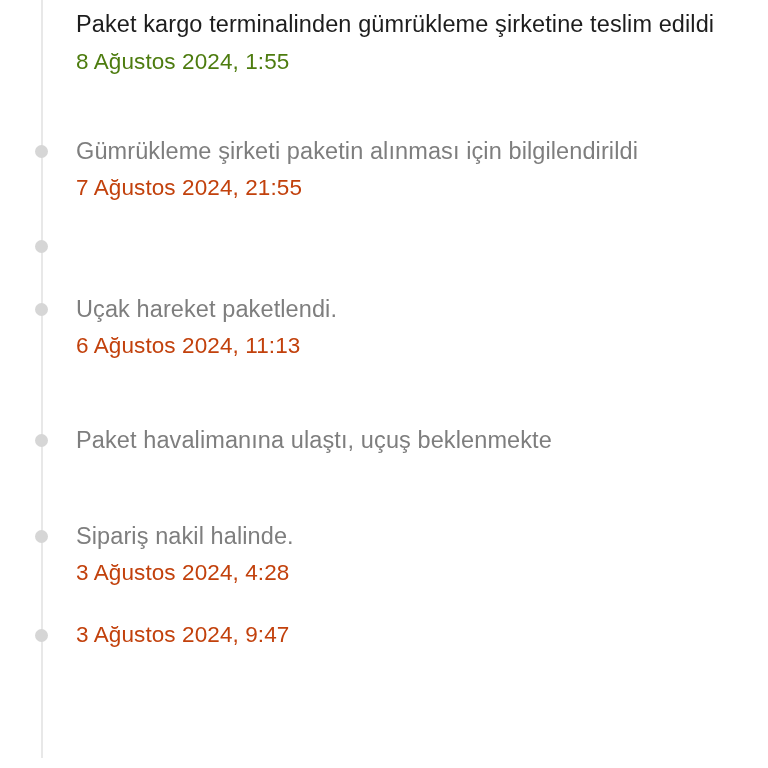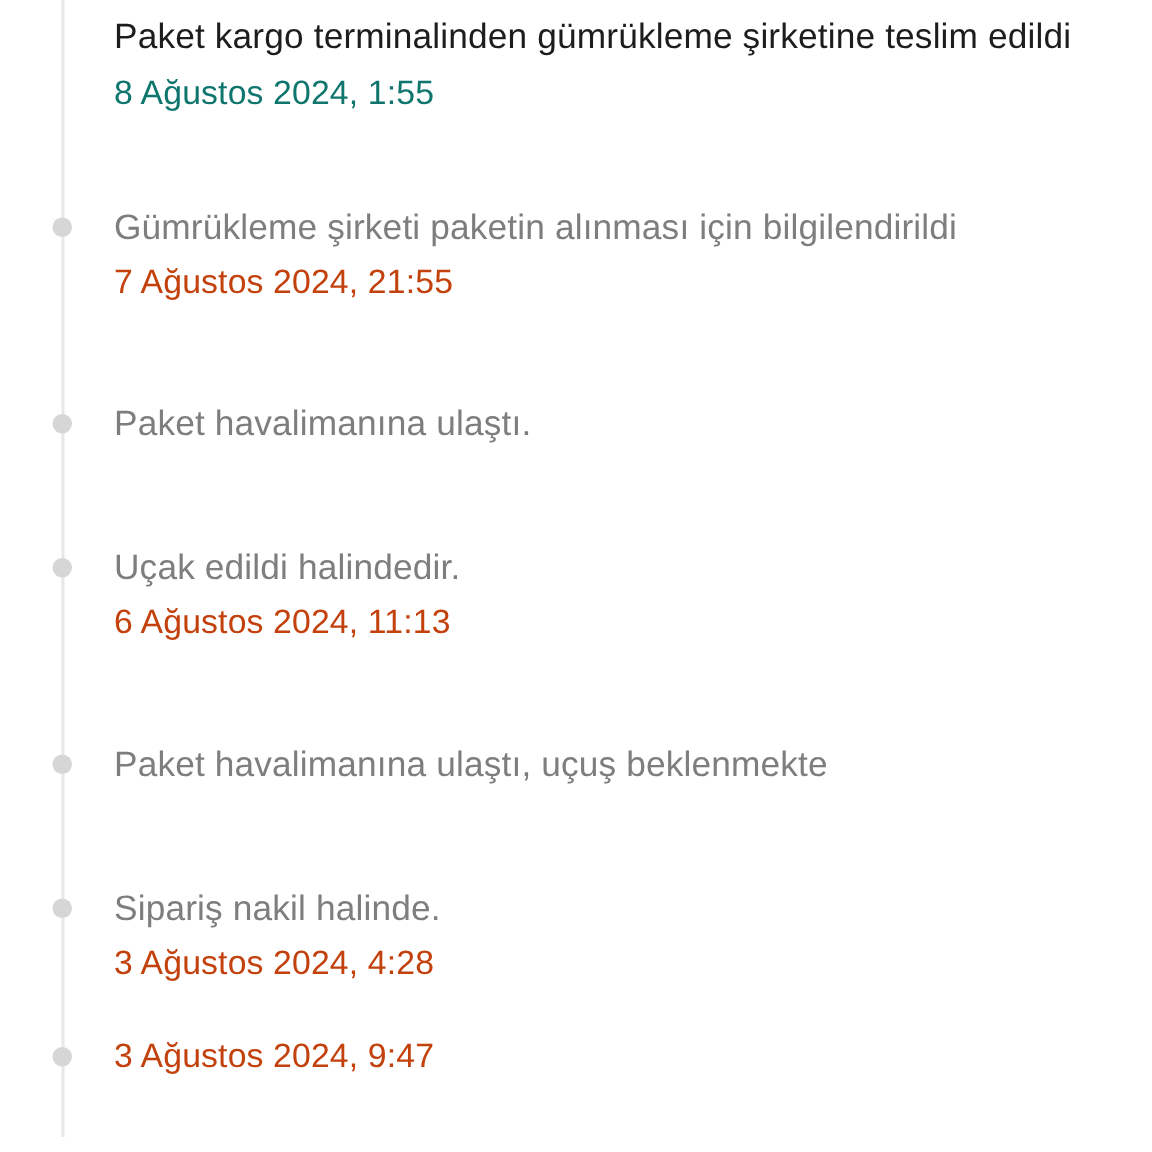--- a/index.html
+++ b/index.html
@@ -86,21 +86,21 @@
     margin-top: 36px;
   }
 
   .date {
     margin: 0;
     font-size: 22.5px;
     line-height: 31px;
     letter-spacing: 0.1px;
   }
   .event-current .date {
-    color: #0f766e;
+    color: #4d7c0f;
     margin-top: 5px;
   }
   .event-past .date {
     color: #c2410c;
     margin-top: 4px;
   }
 
   
   .event-clipped {
     padding-bottom: 0;
@@ -130,26 +130,25 @@
     </li>
 
     <li class="event event-past">
       <span class="dot"></span>
       <p class="title">Gümrükleme şirketi paketin alınması için bilgilendirildi</p>
       <p class="date">7 Ağustos 2024, 21:55</p>
     </li>
 
     <li class="event event-past">
       <span class="dot"></span>
-      <p class="title">Paket havalimanına ulaştı.</p>
     </li>
 
     <li class="event event-past">
       <span class="dot"></span>
-      <p class="title">Uçak edildi halindedir.</p>
+      <p class="title">Uçak hareket paketlendi.</p>
       <p class="date">6 Ağustos 2024, 11:13</p>
     </li>
 
     <li class="event event-past">
       <span class="dot"></span>
       <p class="title">Paket havalimanına ulaştı, uçuş beklenmekte</p>
     </li>
 
     <li class="event event-past">
       <span class="dot"></span>

